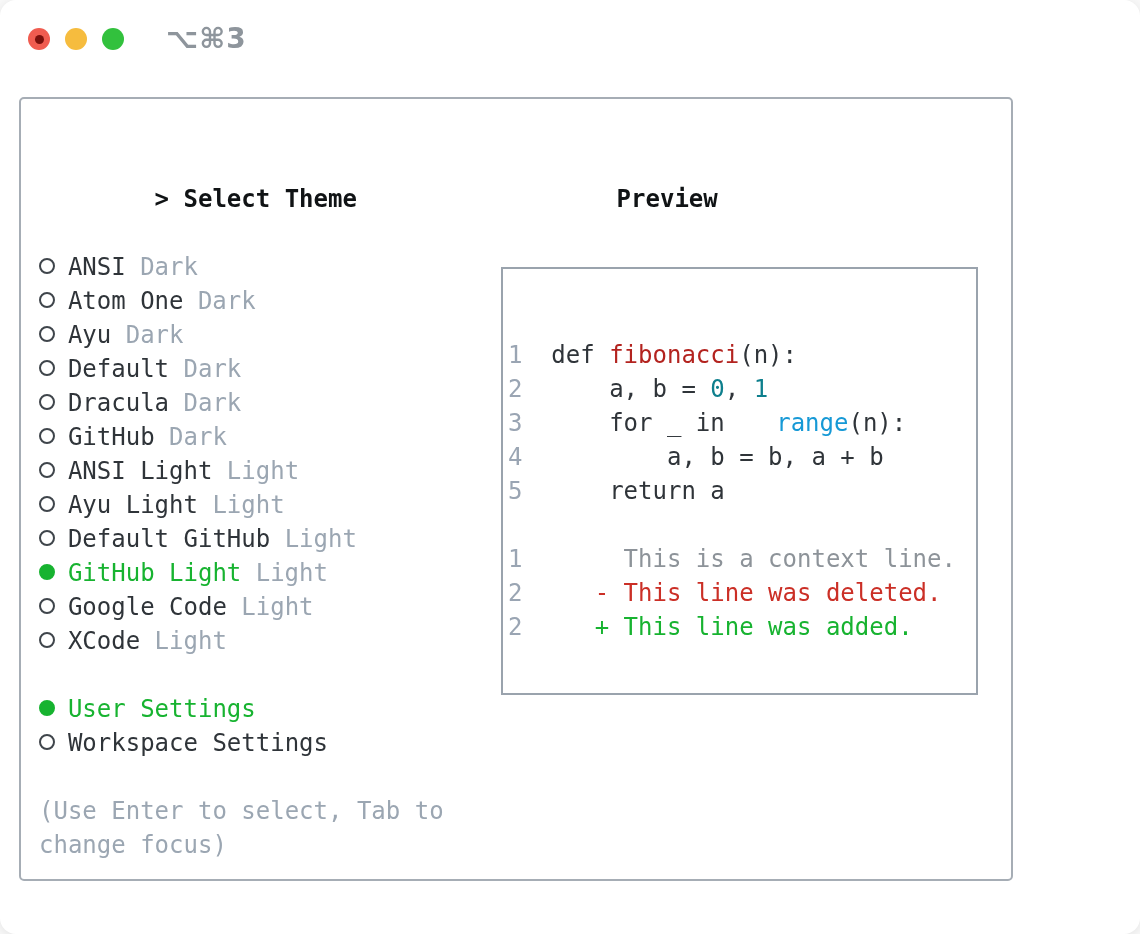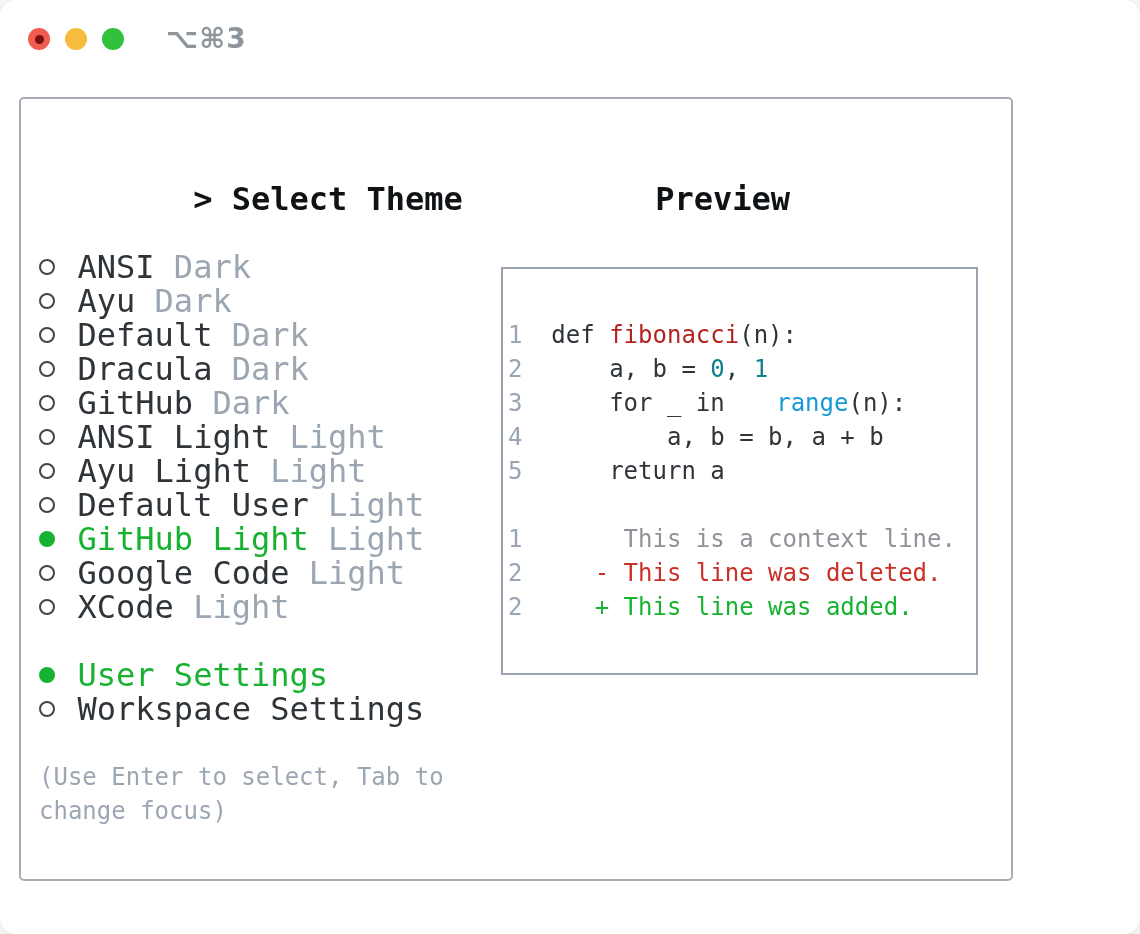--- a/index.html
+++ b/index.html
@@ -40,21 +40,21 @@
     position:absolute;left:19px;top:97px;
     width:994px;height:784px;
     border:2px solid var(--panel-border);
     border-radius:5px;
     box-sizing:border-box;
     display:flex;
     padding:49px 0 0 18px;
   }
   .col-left{width:462px;flex:none;}
   .col-right{flex:none;}
-  .row{min-height:34px;line-height:34px;font-size:32px;white-space:pre;color:var(--foreground);}
+  .row{min-height:34px;line-height:34px;font-size:24px;white-space:pre;color:var(--foreground);}
   .prefix{display:inline-block;width:2ch;}
   .prompt{font-weight:bold;color:var(--heading);}
   .hdr{font-weight:bold;color:var(--heading);}
   .radio{
     display:inline-block;width:12px;height:12px;border-radius:50%;
     border:2px solid #3f454b;box-sizing:content-box;vertical-align:middle;margin-top:-4px;
   }
   .radio.sel{border-color:var(--green);background:var(--green);}
   .theme-name{color:var(--foreground);}
   .theme-row.sel .theme-name{color:var(--green);margin-top:33px;}
@@ -64,21 +64,21 @@
     margin-top:34px;width:455px;
     font-size:24px;line-height:34px;color:var(--muted);
     white-space:normal;word-wrap:break-word;
   }
   
   .preview-box{
     margin-top:17px;
     width:477px;
     border:2px solid var(--preview-border);
     box-sizing:border-box;
-    padding:49px 0 49px 5px;
+    padding:69px 0 49px 5px;
   }
   .code-line{min-height:34px;line-height:34px;font-size:24px;white-space:pre;}
   .num{color:var(--line-number);}
   .code{color:var(--foreground);}
   .syntax-red{color:var(--syntax-red);}
   .syntax-teal{color:var(--syntax-teal);}
   .syntax-blue{color:var(--syntax-blue);margin-left:37px;}
   .context{color:var(--context);}
   .diff-red{color:var(--diff-red);}
   .diff-green{color:var(--diff-green);margin-top:16px;}
@@ -101,27 +101,28 @@
 
   <div class="panel">
 
     <div class="col-left">
       <div class="row">
         <span class="prefix prompt">&gt;</span><span class="hdr">Select Theme</span>
       </div>
 
       <div id="theme-list">
           <div class="row theme-row"><span class="prefix"><span class="radio"></span></span><span class="theme-name">ANSI</span><span class="variant">Dark</span></div>
+          <div class="row theme-row"><span class="prefix"><span class="radio"></span></span><span class="theme-name">Atom One</span><span class="variant">Dark</span></div>
           <div class="row theme-row"><span class="prefix"><span class="radio"></span></span><span class="theme-name">Ayu</span><span class="variant">Dark</span></div>
           <div class="row theme-row"><span class="prefix"><span class="radio"></span></span><span class="theme-name">Default</span><span class="variant">Dark</span></div>
           <div class="row theme-row"><span class="prefix"><span class="radio"></span></span><span class="theme-name">Dracula</span><span class="variant">Dark</span></div>
           <div class="row theme-row"><span class="prefix"><span class="radio"></span></span><span class="theme-name">GitHub</span><span class="variant">Dark</span></div>
           <div class="row theme-row"><span class="prefix"><span class="radio"></span></span><span class="theme-name">ANSI Light</span><span class="variant">Light</span></div>
           <div class="row theme-row"><span class="prefix"><span class="radio"></span></span><span class="theme-name">Ayu Light</span><span class="variant">Light</span></div>
-          <div class="row theme-row"><span class="prefix"><span class="radio"></span></span><span class="theme-name">Default User</span><span class="variant">Light</span></div>
+          <div class="row theme-row"><span class="prefix"><span class="radio"></span></span><span class="theme-name">Default GitHub</span><span class="variant">Light</span></div>
           <div class="row theme-row sel"><span class="prefix"><span class="radio sel"></span></span><span class="theme-name">GitHub Light</span><span class="variant">Light</span></div>
           <div class="row theme-row"><span class="prefix"><span class="radio"></span></span><span class="theme-name">Google Code</span><span class="variant">Light</span></div>
           <div class="row theme-row"><span class="prefix"><span class="radio"></span></span><span class="theme-name">XCode</span><span class="variant">Light</span></div>
         </div>
 
       <div class="apply-sect">
         <div id="apply-list">
             <div class="row theme-row sel"><span class="prefix"><span class="radio sel"></span></span><span class="theme-name">User Settings</span></div>
             <div class="row theme-row"><span class="prefix"><span class="radio"></span></span><span class="theme-name">Workspace Settings</span></div>
           </div>

